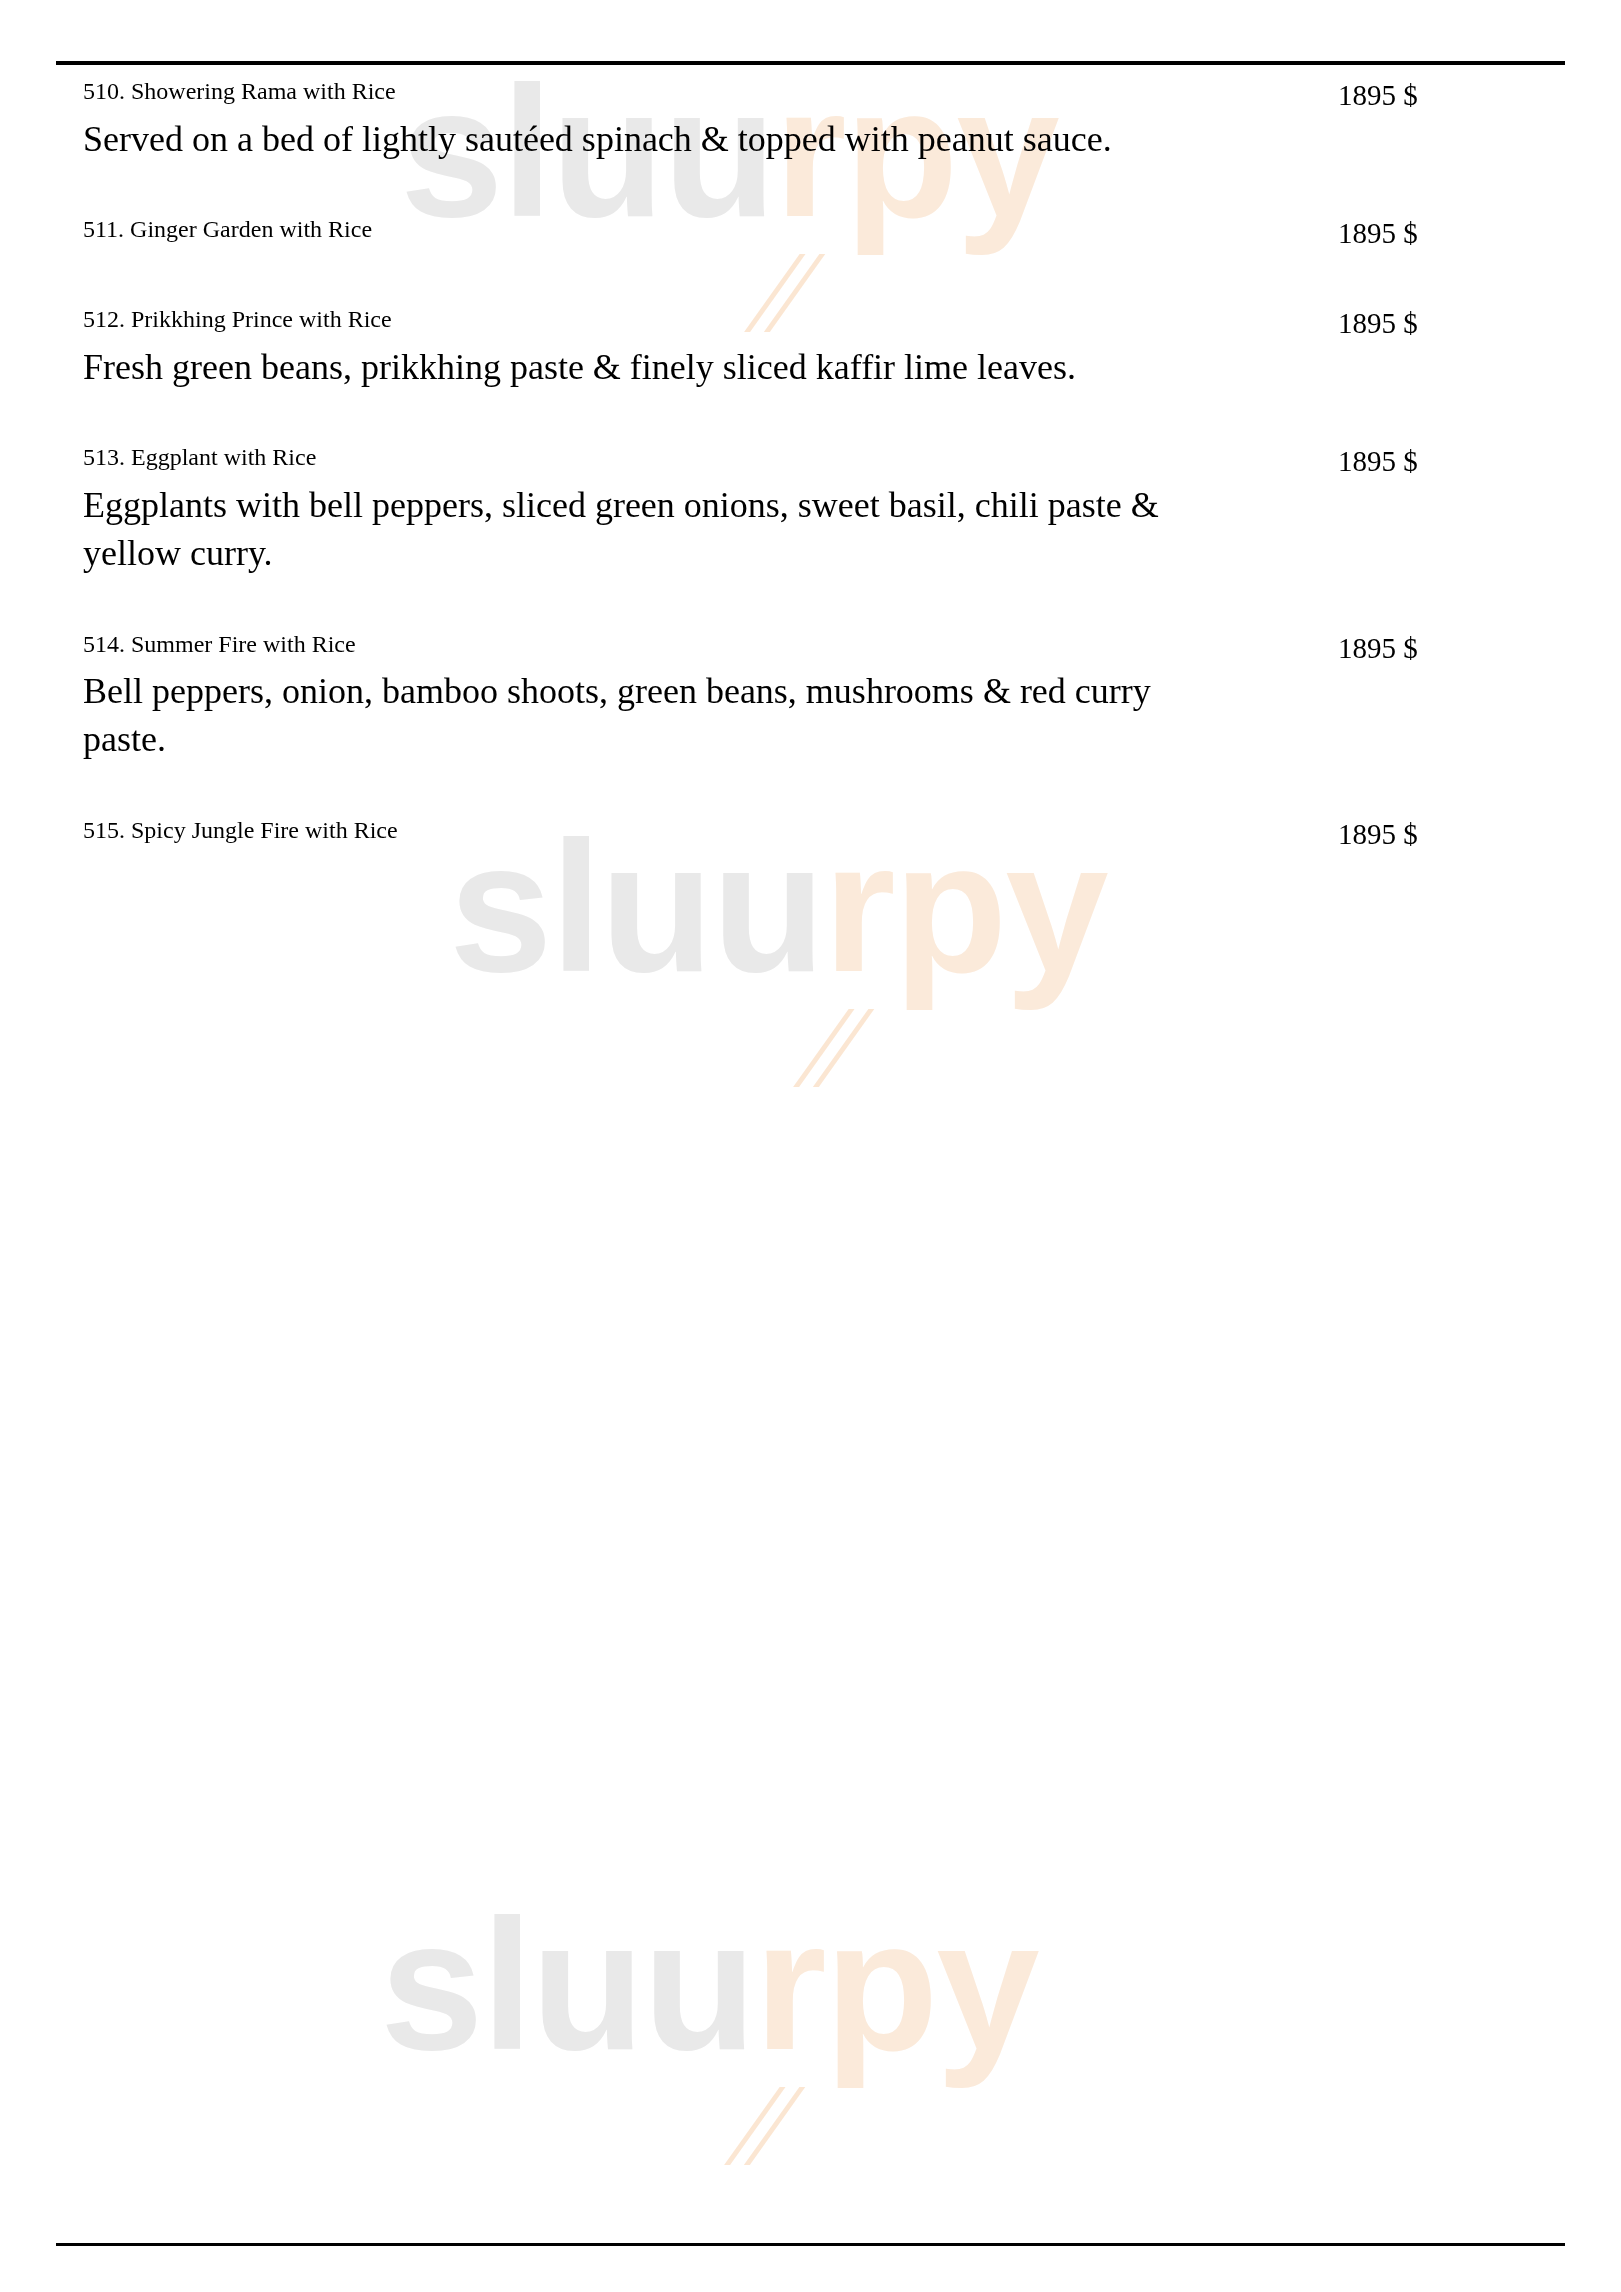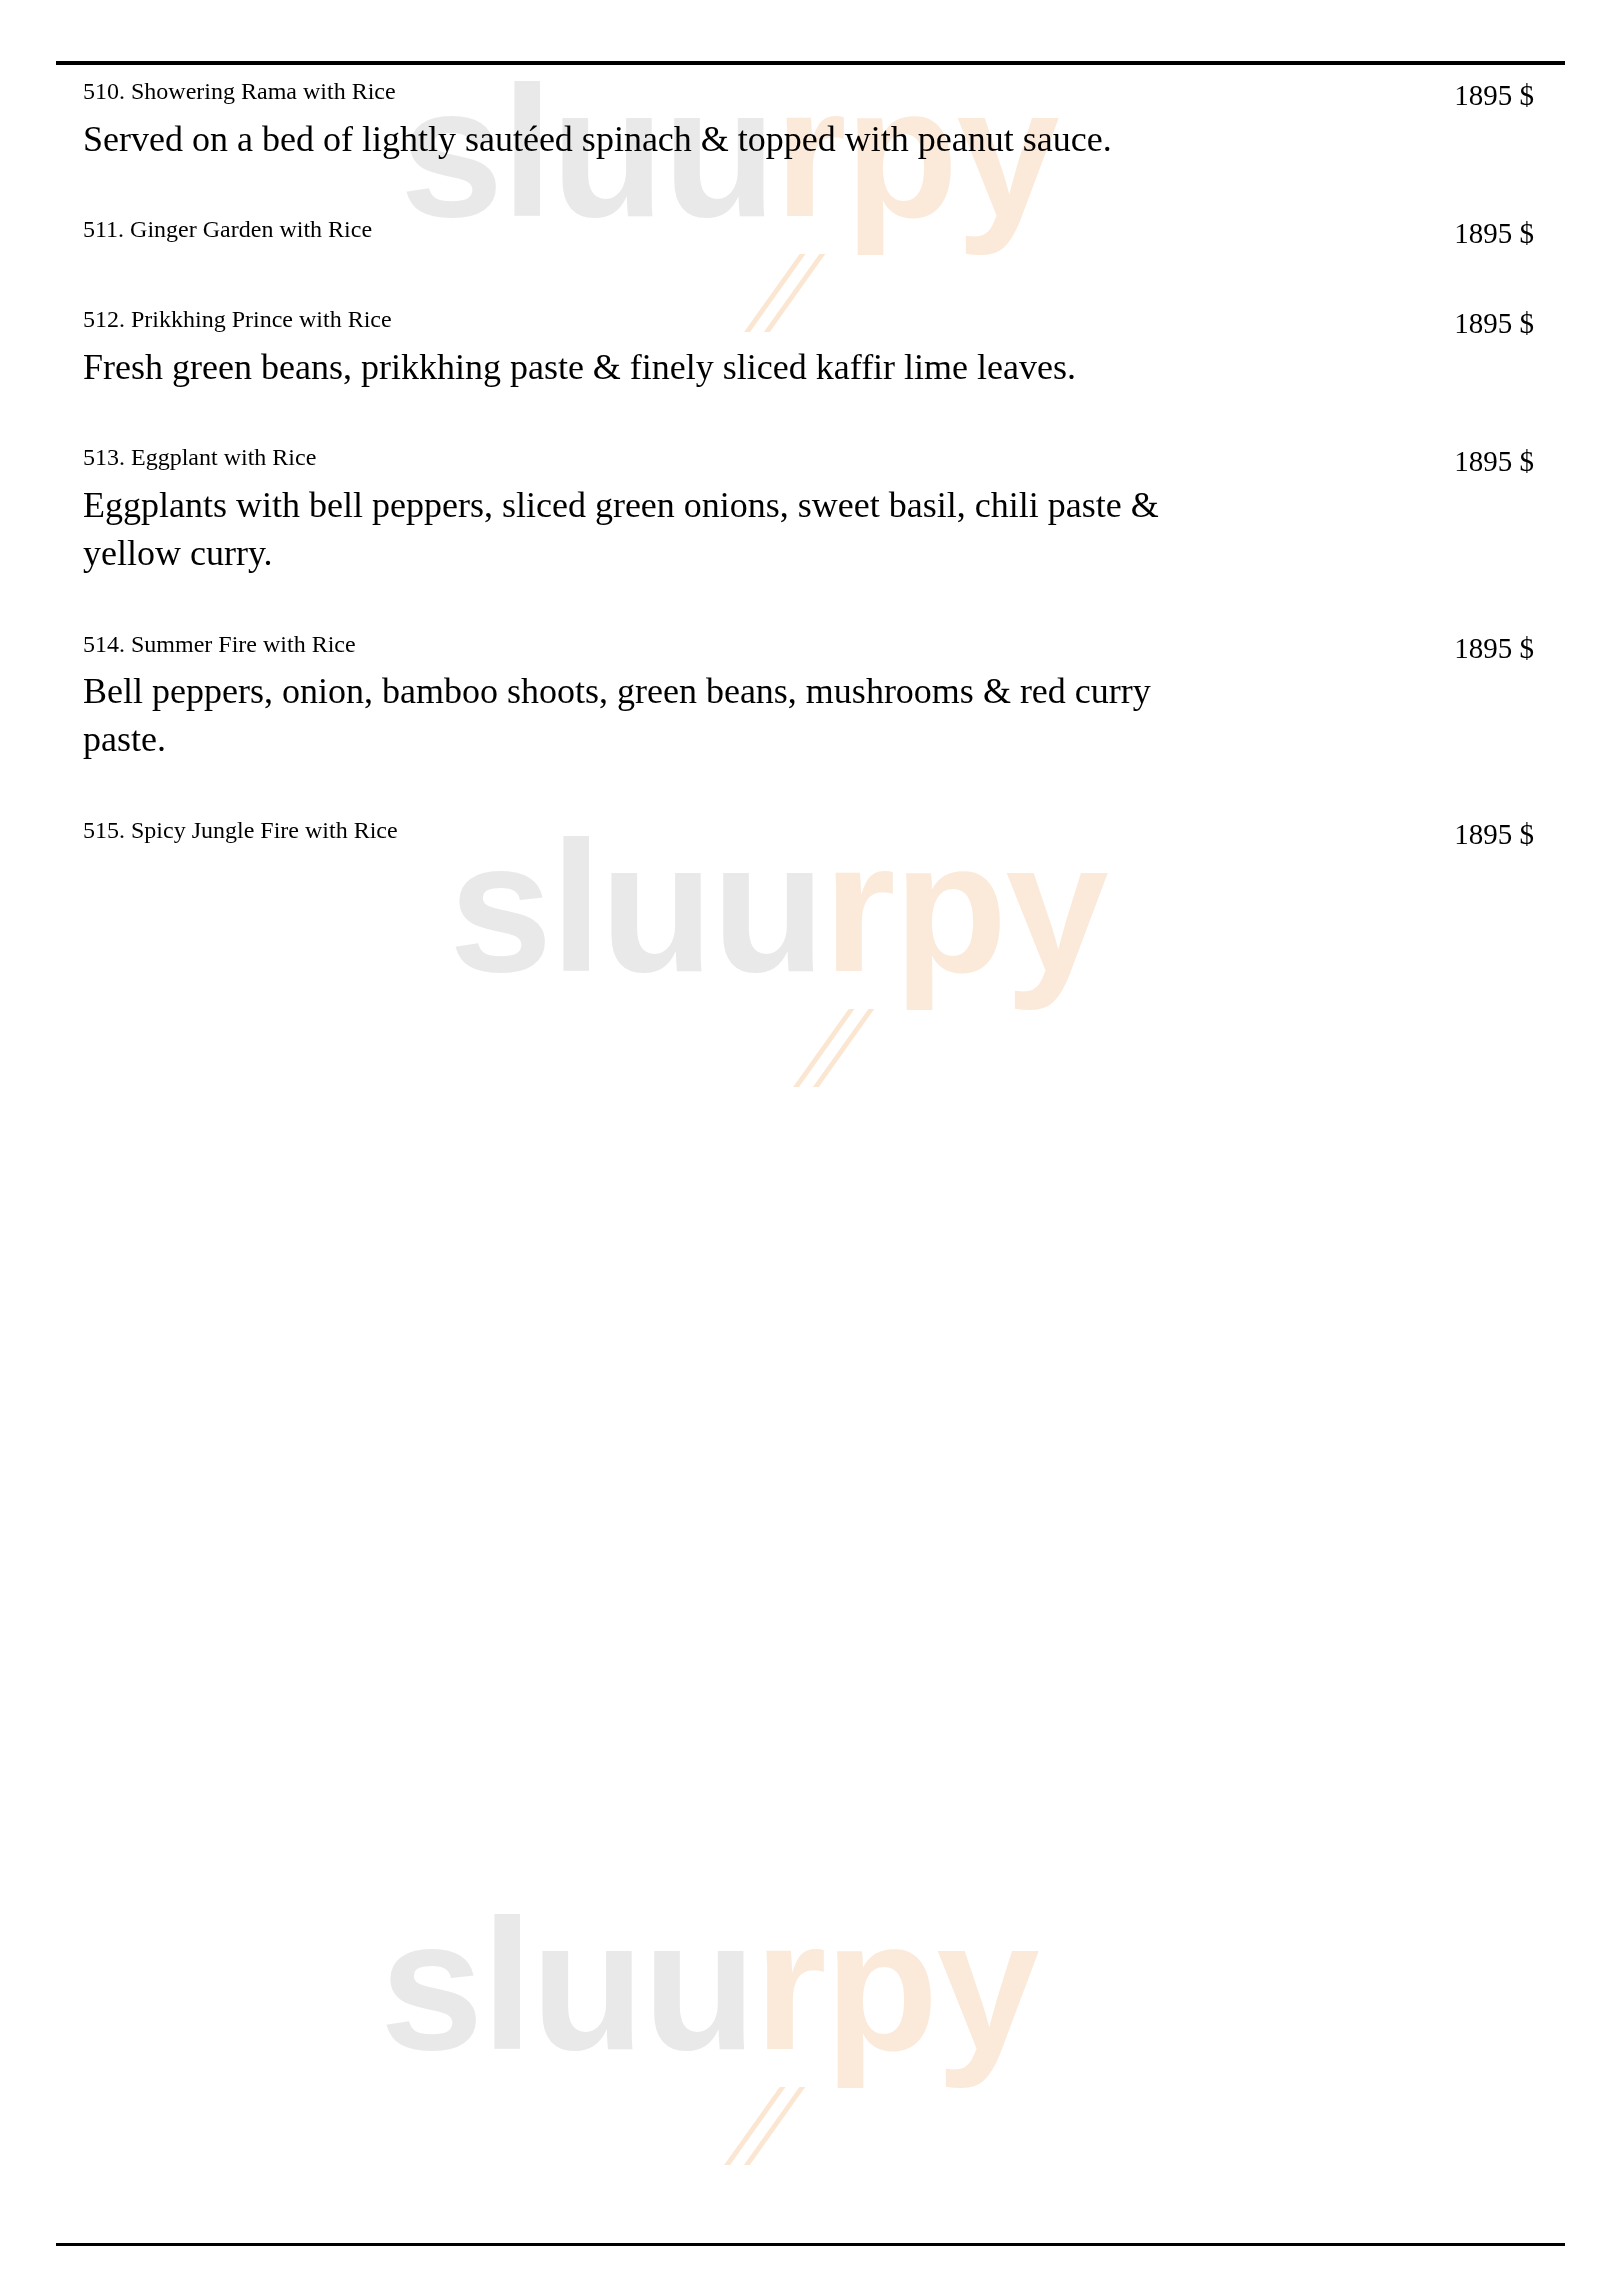--- a/index.html
+++ b/index.html
@@ -86,21 +86,21 @@
     font-size: 24px;
     line-height: 1.33;
     flex: 0 1 auto;
     padding-right: 29px;
   }
   .item-price {
     font-size: 29px;
     line-height: 1.33;
     white-space: nowrap;
     width: 196px;
-    text-align: right;
+    text-align: left;
     flex: 0 0 auto;
     margin-left: auto;
   }
   .item-desc {
     font-size: 36px;
     line-height: 1.33;
     width: 1098px;
     margin-top: 1px;
   }
 </style>

